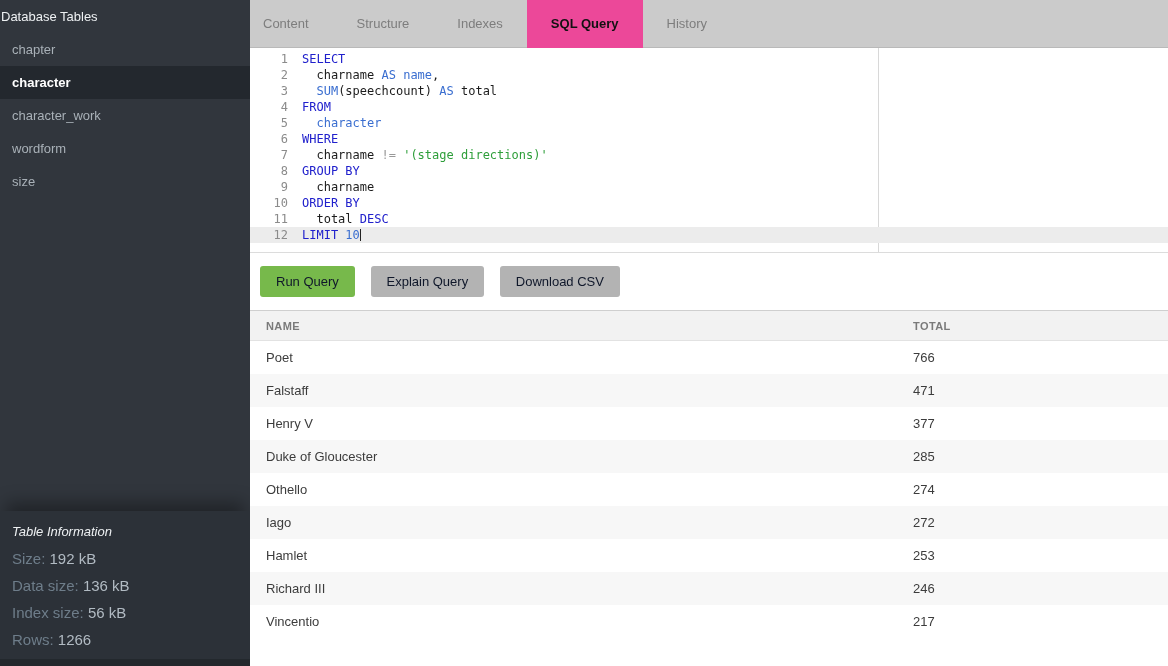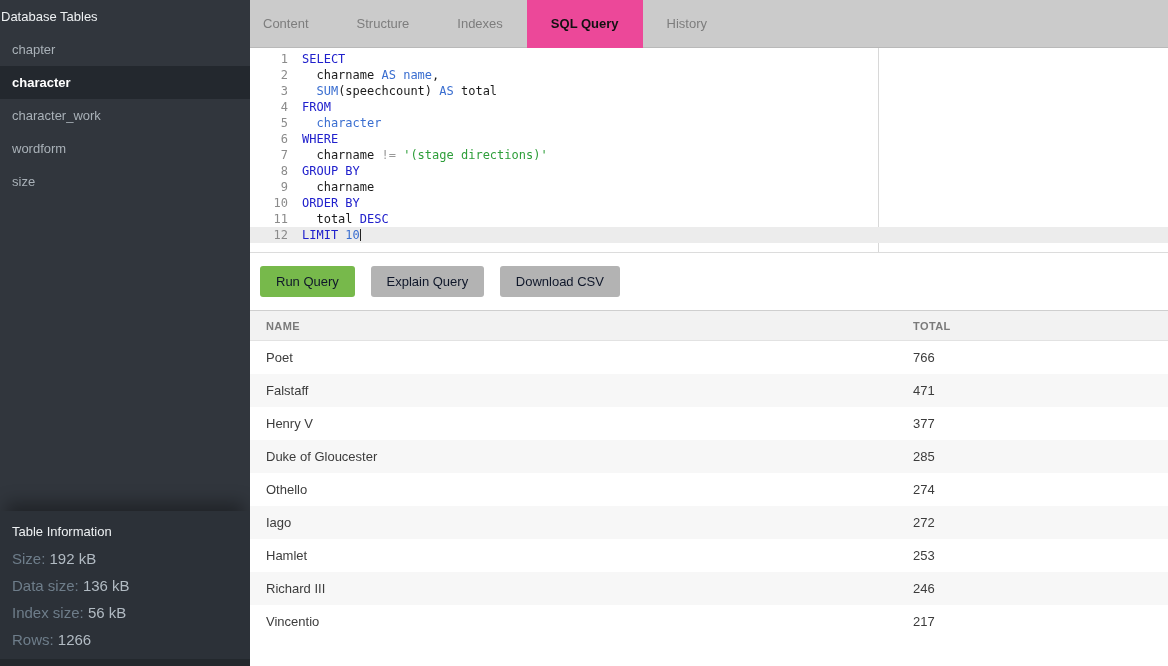--- a/index.html
+++ b/index.html
@@ -7,21 +7,21 @@
   body { font-family:"Liberation Sans", sans-serif; font-size:13px; background:#fff; }
   .app { display:flex; width:1168px; height:666px; }
 
   
   .sidebar { width:250px; flex:none; background:#31363d; color:#a9b1b8; display:flex; flex-direction:column; }
   .sidebar-title { height:33px; line-height:33px; padding-left:1px; color:#eef1f3; font-size:13px; }
   .table-list { flex:none; }
   .table-item { height:33px; line-height:33px; padding-left:12px; cursor:pointer; }
   .table-item.selected { background:#23282e; color:#ffffff; font-weight:bold; }
   .sidebar-footer { margin-top:auto; background:#2c3138; box-shadow:0 -14px 16px -6px rgba(0,0,0,0.35); }
-  .footer-title { color:#eef1f3; padding:13px 4px 6px 12px; font-size:13px; }
+  .footer-title { color:#eef1f3; padding:13px 4px 6px 12px; font-size:13px;font-style:italic; }
   .info-row { padding:5px 12px; font-size:15px; }
   .info-label { color:#6e7d8a; }
   .info-value { color:#b2bbc3; }
   .footer-strip { height:7px; background:#23282d; margin-top:6px; }
 
   
   .main { flex:1; min-width:0; display:flex; flex-direction:column; background:#fff; }
 
   
   .tabbar { height:48px; flex:none; background:#cbcbcb; display:flex; position:relative; }

